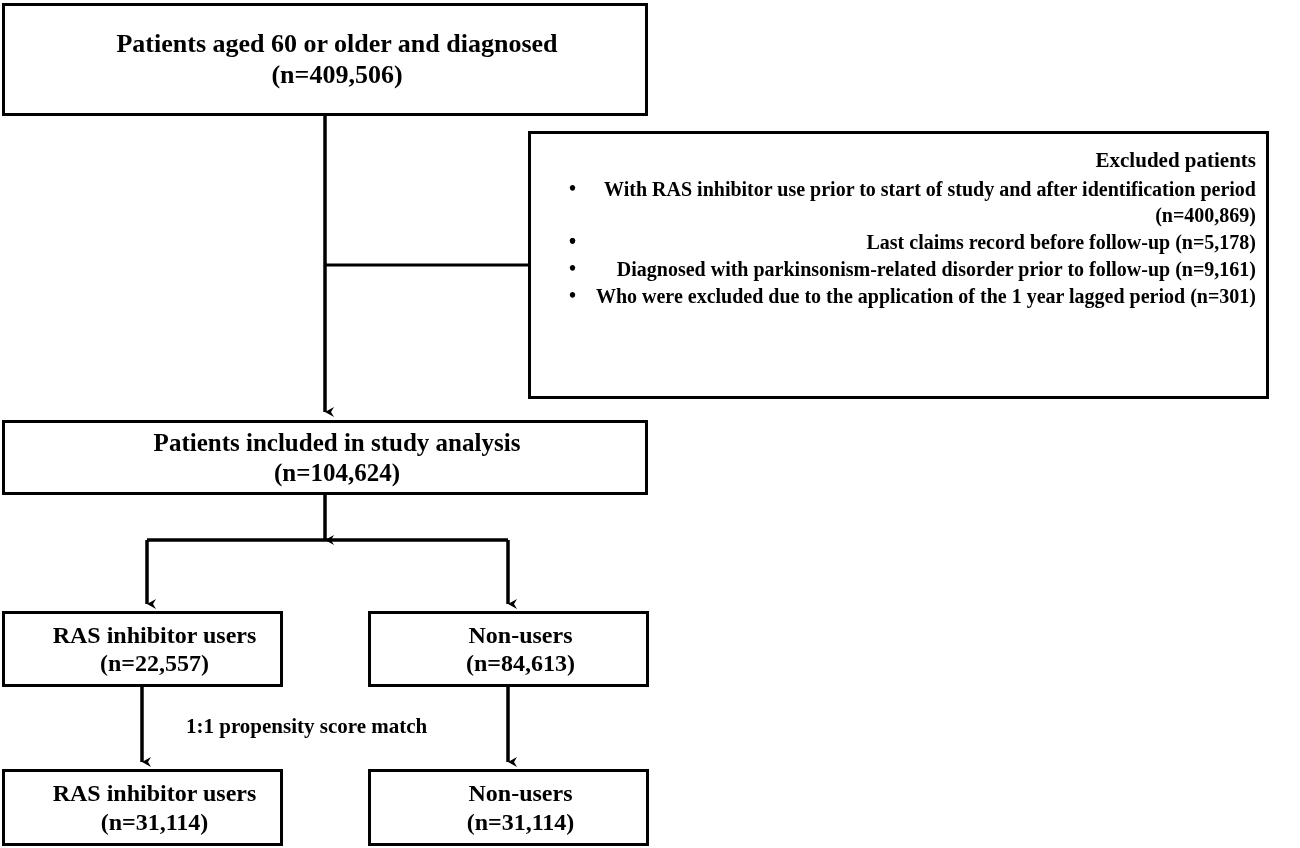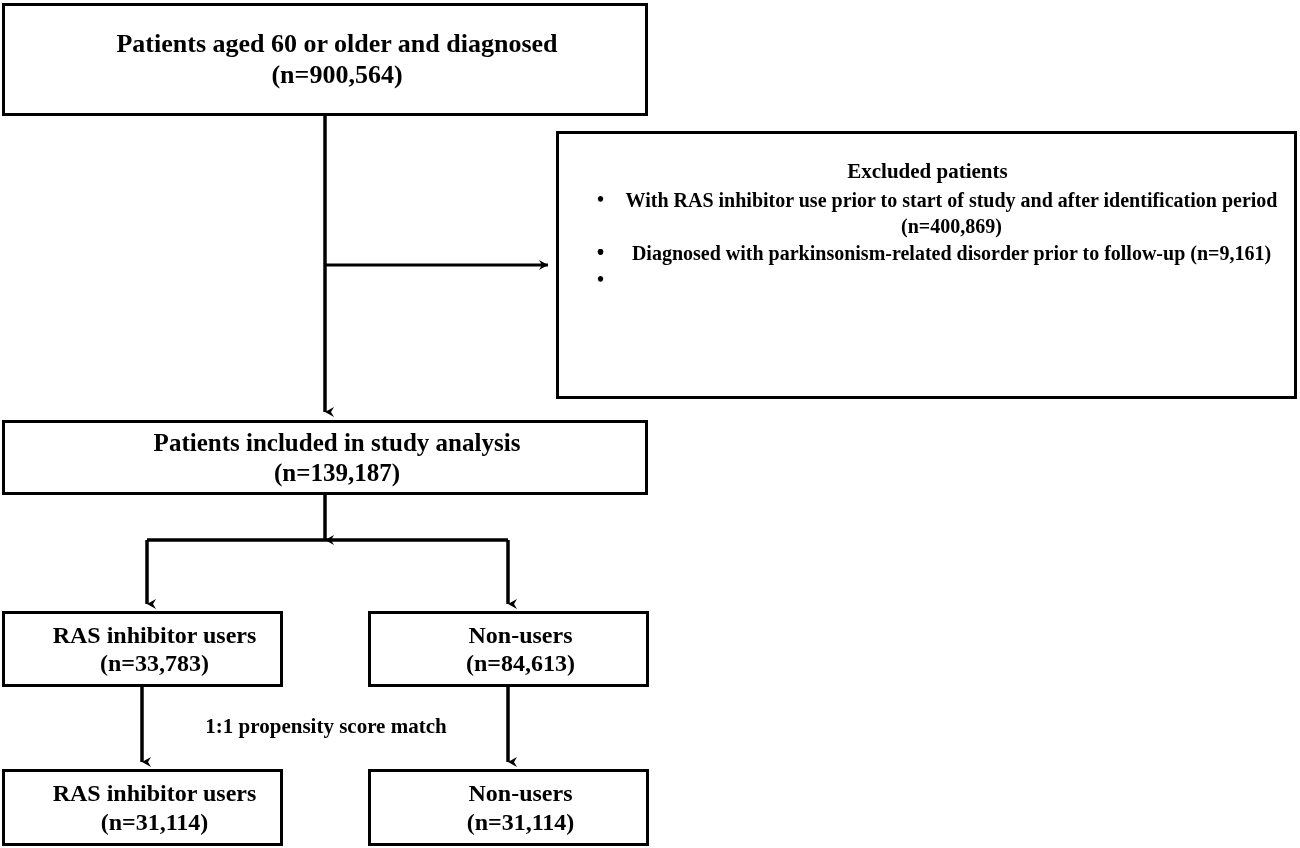--- a/index.html
+++ b/index.html
@@ -36,25 +36,25 @@
     display: block;
     white-space: nowrap;
   }
 
   
   #box-cohort {
     left: 2px;  top: 3px;  width: 646px; height: 113px;
     font-size: 26px;
   }
   #box-excluded {
-    left: 556px; top: 131px; width: 741px; height: 268px;
+    left: 528px; top: 131px; width: 741px; height: 268px;
     border-width: 3px;
     display: block;
-    text-align: center;
-    padding: 24px 10px 6px 12px;
+    text-align: right;
+    padding: 13px 10px 6px 12px;
     font-size: 20px;
     line-height: 1.32;
   }
   #box-included {
     left: 2px;  top: 420px; width: 646px; height: 75px;
     font-size: 25px;
   }
   #box-ras-pre {
     left: 2px;  top: 611px; width: 281px; height: 76px;
     font-size: 24px;
@@ -107,21 +107,20 @@
     width: 1300px; height: 848px;
     pointer-events: none;
   }
 
   
   #label-psm {
     position: absolute;
     left: 186px;
     top: 714px;
     width: 280px;
-    text-align: center;
     font-size: 21px;
     font-weight: bold;
     white-space: nowrap;
   }
 </style>
 </head>
 <body>
 
 <div id="flowchart">
 
@@ -146,54 +145,56 @@
     <line x1="147" y1="540" x2="147" y2="604" stroke="#000000" stroke-width="3.5" marker-end="url(#arrowDown)"></line>
 
     <line x1="508" y1="540" x2="508" y2="604" stroke="#000000" stroke-width="3.5" marker-end="url(#arrowDown)"></line>
 
     <line x1="142" y1="687" x2="142" y2="762" stroke="#000000" stroke-width="3.5" marker-end="url(#arrowDown)"></line>
     <line x1="508" y1="687" x2="508" y2="762" stroke="#000000" stroke-width="3.5" marker-end="url(#arrowDown)"></line>
   </svg>
 
   <div class="box" id="box-cohort">
     <span class="line">Patients aged 60 or older and diagnosed</span>
-    <span class="line">(n=900,564)</span>
+    <span class="line">(n=409,506)</span>
   </div>
 
   <div class="box" id="box-excluded">
     <span class="excl-title">Excluded patients</span>
     <ul class="excl-list">
       <li>
         <span class="bullet">•</span>
         <span>With RAS inhibitor use prior to start of study and after identification period (n=400,869)</span>
       </li>
       <li>
         <span class="bullet">•</span>
       </li>
       <li>
         <span class="bullet">•</span>
+        <span>Last claims record before follow-up (n=5,178)</span>
       </li>
       <li>
         <span class="bullet">•</span>
         <span>Diagnosed with parkinsonism-related disorder prior to follow-up (n=9,161)</span>
       </li>
       <li>
         <span class="bullet">•</span>
+        <span>Who were excluded due to the application of the 1 year lagged period (n=301)</span>
       </li>
     </ul>
   </div>
 
   <div class="box" id="box-included">
     <span class="line">Patients included in study analysis</span>
-    <span class="line">(n=139,187)</span>
+    <span class="line">(n=104,624)</span>
   </div>
 
   <div class="box" id="box-ras-pre">
     <span class="line">RAS inhibitor users</span>
-    <span class="line">(n=33,783)</span>
+    <span class="line">(n=22,557)</span>
   </div>
   <div class="box" id="box-non-pre">
     <span class="line">Non-users</span>
     <span class="line">(n=84,613)</span>
   </div>
 
   <div id="label-psm">1:1 propensity score match</div>
 
   <div class="box" id="box-ras-post">
     <span class="line">RAS inhibitor users</span>

